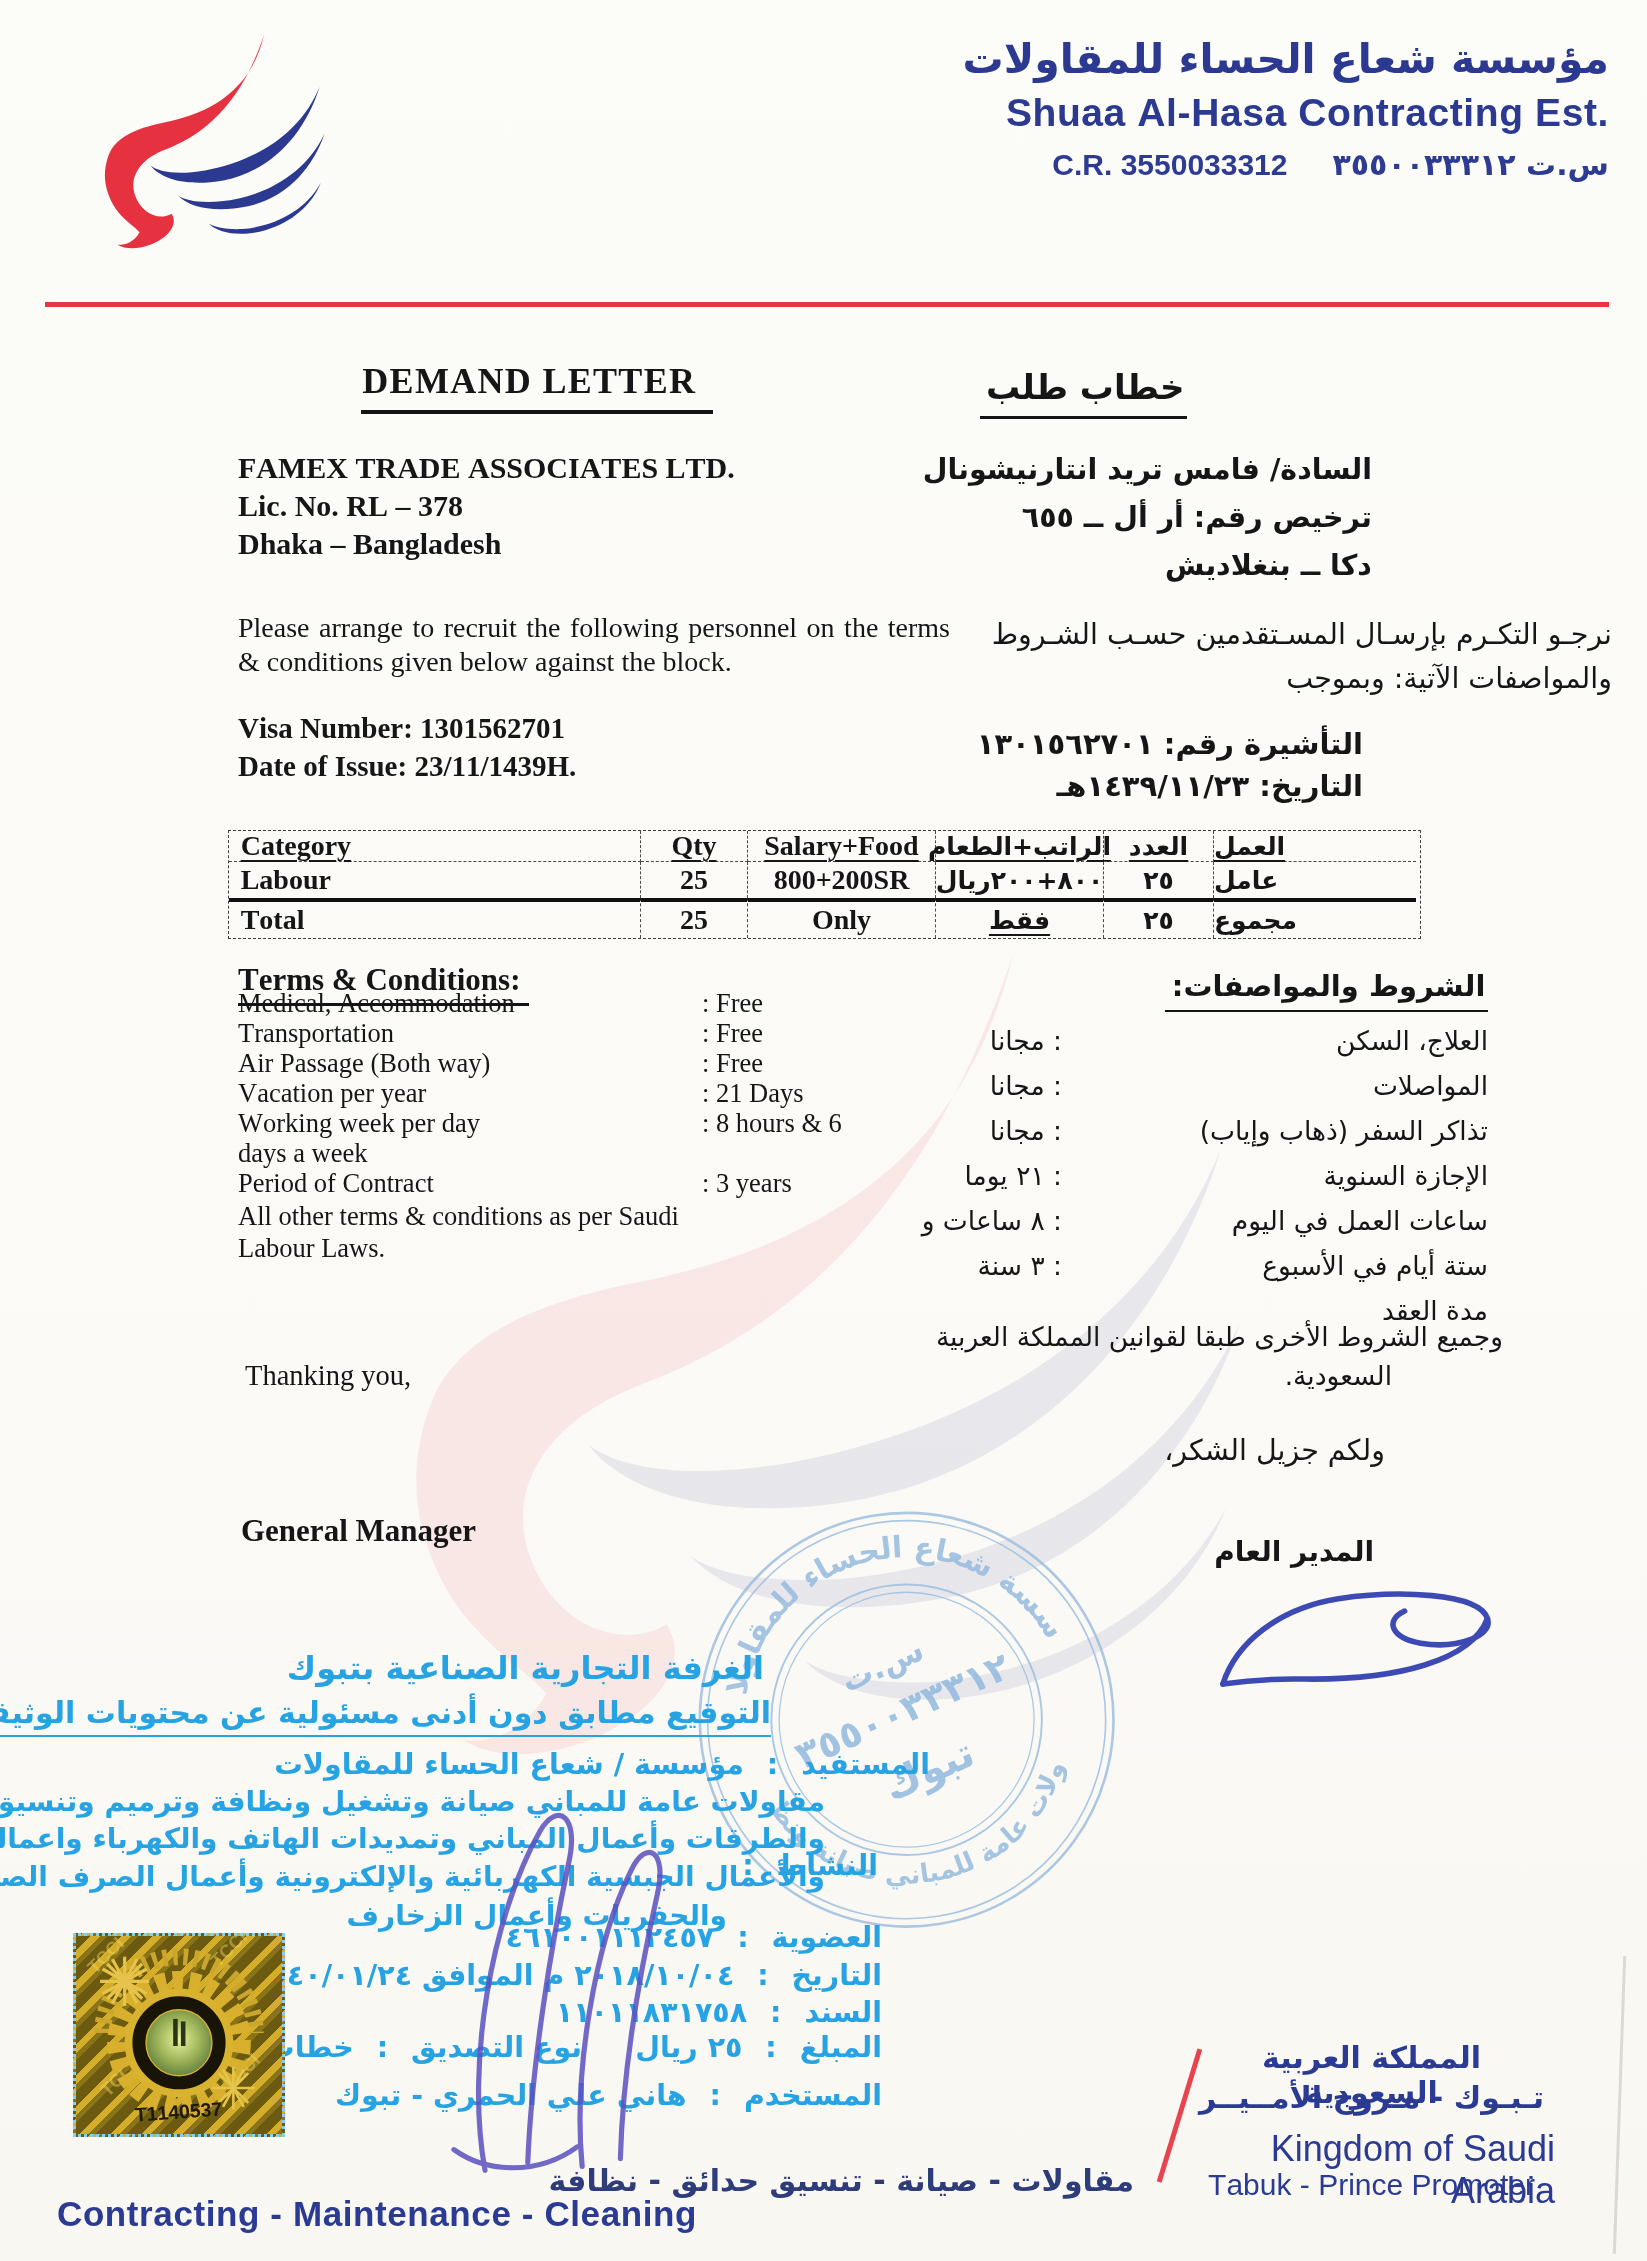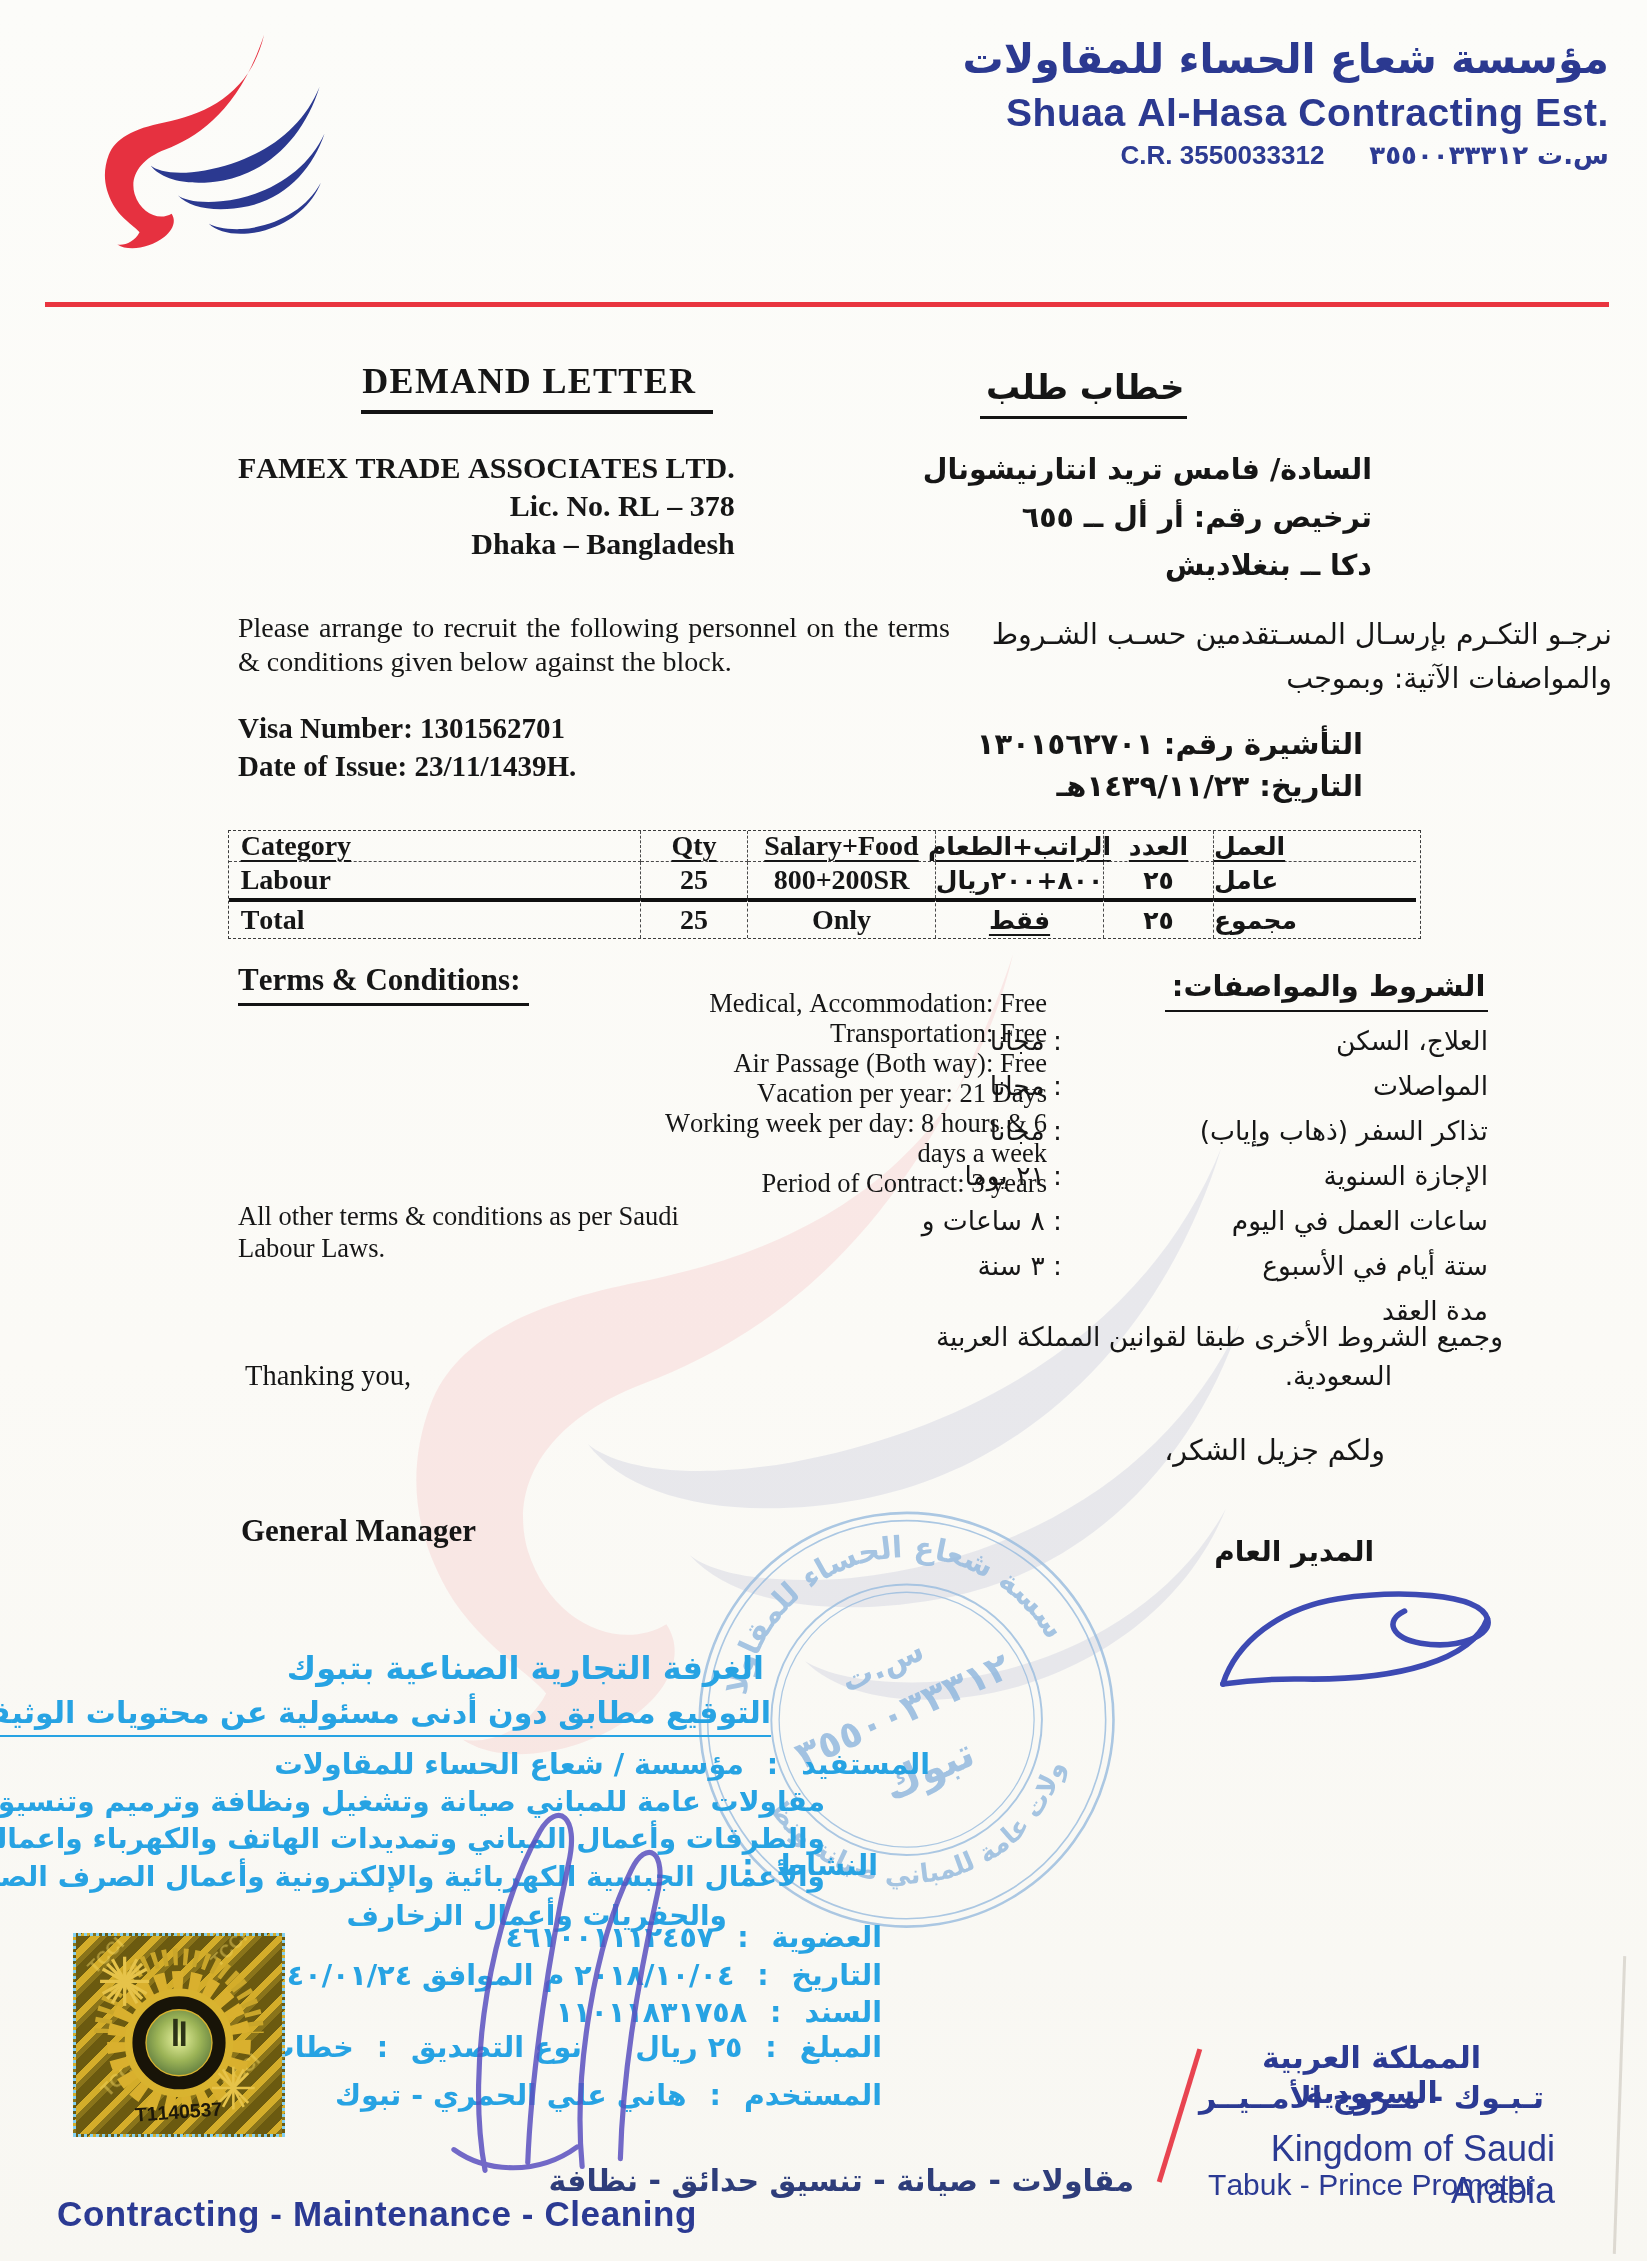--- a/index.html
+++ b/index.html
@@ -1,28 +1,28 @@
 <!DOCTYPE html>
 <html style="font-size:10.4px"><head>
 <meta charset="utf-8">
 <style>
   html,body{margin:0;padding:0;background:#e9e7e1;}
   #page{position:relative;width:1647px;height:2261px;background:linear-gradient(180deg,#fcfcf9 0%,#fbfaf6 60%,#f8f7f2 100%);overflow:hidden;font-kerning:none;}
   .abs{position:absolute;}
-  .en-serif{font-family:"Liberation Serif","DejaVu Serif",serif;color:#161616;text-align:right;}
+  .en-serif{font-family:"Liberation Serif","DejaVu Serif",serif;color:#161616;}
   .en-sans{font-family:"Liberation Sans",sans-serif;color:#2b3990;}
   .ar{font-family:"DejaVu Sans",sans-serif;direction:rtl;color:#161616;}
   .nowrap{white-space:nowrap;}
   .b{font-weight:bold;}
   
   #logo{left:68px;top:26px;width:259px;height:236px;}
   #hdr-right{right:38px;top:31px;text-align:right;}
   #hdr-ar{font-size:41px;font-weight:bold;color:#2b3990;line-height:56px;}
   #hdr-en{font-size:39px;font-weight:bold;color:#2b3990;line-height:51px;letter-spacing:0.6px;}
-  #hdr-cr{margin-top:2px;font-size:26px;color:#2d3b92;font-weight:bold;}
+  #hdr-cr{margin-top:9px;font-size:30px;color:#2d3b92;font-weight:bold;}
   #hdr-cr .crspace{display:inline-block;width:45px;}
   #red-rule{left:45px;top:302px;width:1564px;height:4.5px;background:#e9353f;}
   
   #title-en{left:361px;top:360px;font-size:36px;font-weight:bold;letter-spacing:1.3px;border-bottom:4.5px solid #141414;padding:0 17px 7.8px 1.3px;}
   #title-ar{right:460px;top:367px;font-size:34px;font-weight:bold;border-bottom:3.9px solid #141414;padding:0 2.6px 9px 6.5px;}
   
   #addr-en{left:238px;top:449px;font-size:30px;font-weight:bold;line-height:38px;}
   #addr-ar{right:275px;top:446px;font-size:28.5px;font-weight:bold;line-height:48px;text-align:right;}
   
   #para-en{left:238px;top:611px;width:712px;font-size:28px;line-height:34px;text-align:justify;}

